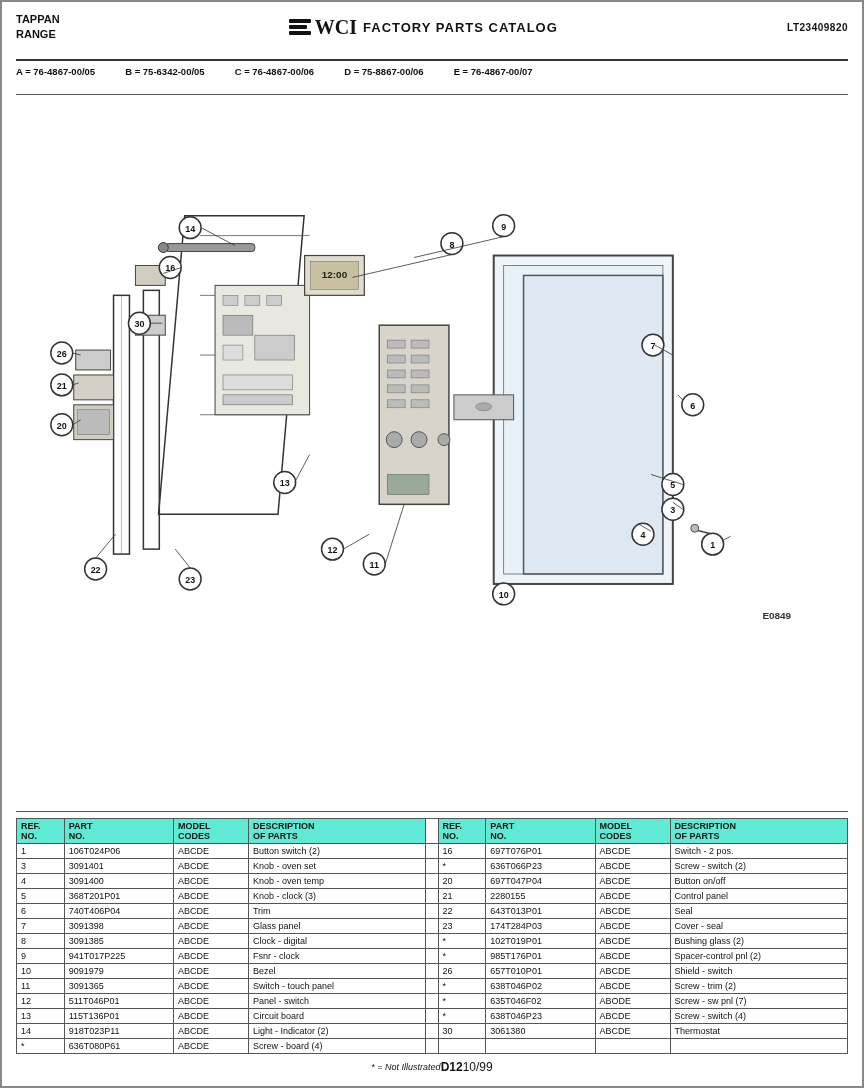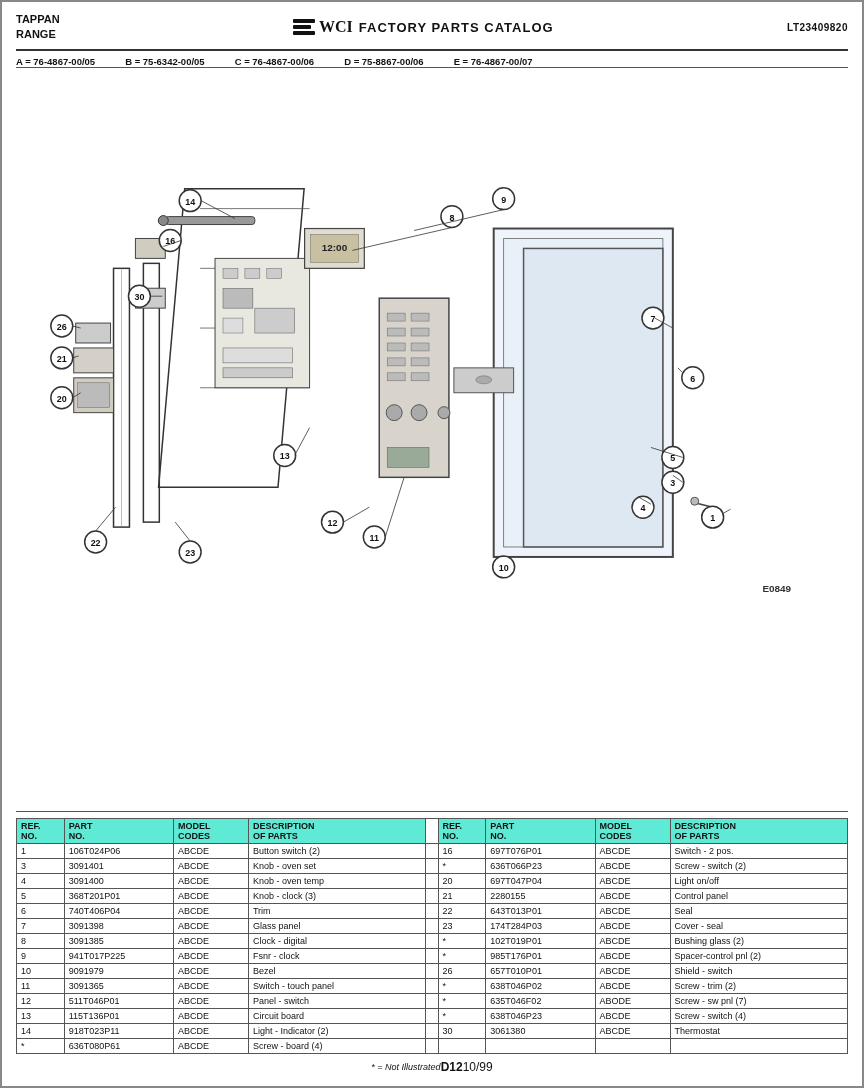--- a/index.html
+++ b/index.html
@@ -18,21 +18,21 @@
       border: 2px solid #888;
       display: flex;
       flex-direction: column;
       padding: 10px 14px;
     }
     
     .header {
       display: flex;
       align-items: center;
       justify-content: space-between;
-      padding-bottom: 6px;
+      padding-bottom: 16px;
       border-bottom: 2px solid #333;
     }
     .header-left {
       font-weight: bold;
       font-size: 11px;
       line-height: 1.4;
     }
     .header-center {
       display: flex;
       align-items: center;
@@ -64,21 +64,21 @@
     }
     .header-right {
       font-size: 10px;
       font-weight: bold;
       letter-spacing: 0.5px;
     }
     
     .model-bar {
       display: flex;
       gap: 30px;
-      padding: 5px 0 0;
+      padding: 5px 0 17px;
       border-bottom: 1px solid #555;
       font-size: 9.5px;
       font-weight: bold;
     }
     
     .diagram-area {
       flex: 1;
       position: relative;
       min-height: 540px;
       border-bottom: 1px solid #555;
@@ -133,21 +133,21 @@
   <div class="header">
     <div class="header-left" style="white-space:pre-line;">TAPPAN
 RANGE</div>
     <div class="header-center">
       <div class="wci-logo">
         <div class="wci-bars">
           <div class="wci-bar"></div>
           <div class="wci-bar"></div>
           <div class="wci-bar"></div>
         </div>
-        <span style="font-weight:900;font-size:16px;font-family:serif;">WCI</span>
+        <span style="font-weight:900;font-size:20px;font-family:serif;">WCI</span>
       </div>
       <span class="catalog-text">FACTORY PARTS CATALOG</span>
     </div>
     <div class="header-right">LT23409820</div>
   </div>
 
   <div class="model-bar">
     <span>A = 76-4867-00/05</span>
     <span>B = 75-6342-00/05</span>
     <span>C = 76-4867-00/06</span>
@@ -383,21 +383,21 @@
     </tr>
           <tr>
       <td>4</td>
       <td>3091400</td>
       <td>ABCDE</td>
       <td>Knob - oven temp</td>
       <td class="col-divider"></td>
       <td>20</td>
       <td>697T047P04</td>
       <td>ABCDE</td>
-      <td>Light on/off</td>
+      <td>Button on/off</td>
     </tr>
           <tr>
       <td>5</td>
       <td>368T201P01</td>
       <td>ABCDE</td>
       <td>Knob - clock (3)</td>
       <td class="col-divider"></td>
       <td>21</td>
       <td>2280155</td>
       <td>ABCDE</td>

